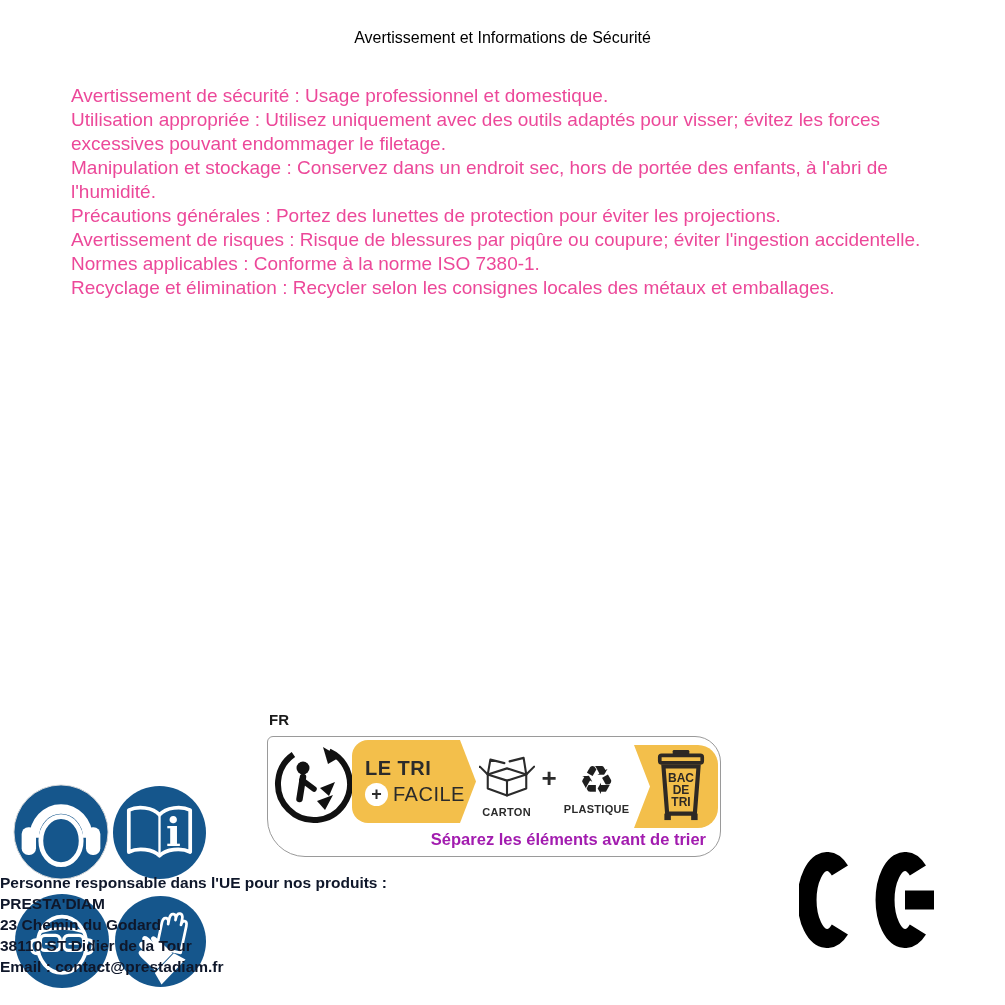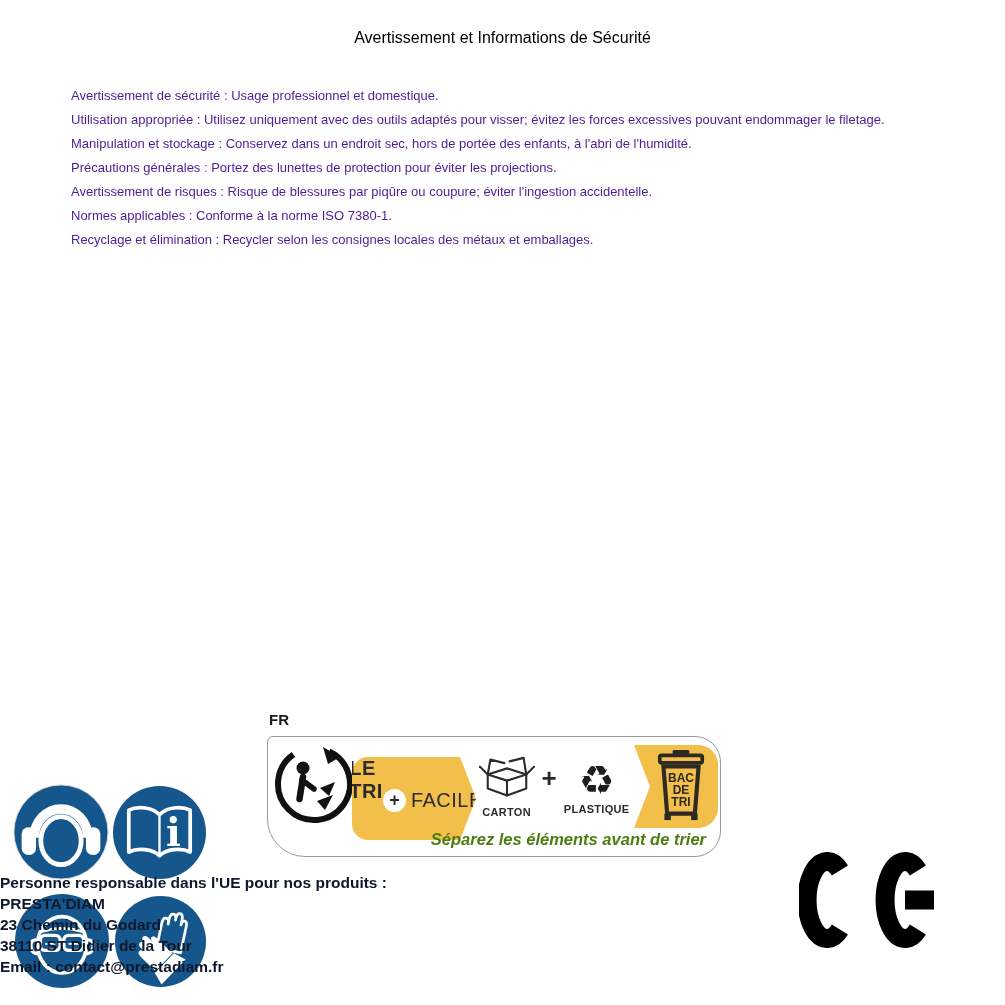--- a/index.html
+++ b/index.html
@@ -3,48 +3,48 @@
 <meta charset="utf-8">
 <style>
   html,body{margin:0;padding:0;background:#fff;}
   .page{position:relative;width:1005px;height:1005px;background:#ffffff;
         font-family:"Liberation Sans",sans-serif;color:#000;overflow:hidden;}
 
   .doc-title{position:absolute;top:29px;left:0;right:0;text-align:center;
              font-size:16px;font-weight:normal;}
 
   .body-text{position:absolute;left:71px;top:84px;width:885px;
-             font-size:13px;line-height:24px;color:#4c1d95;}
+             font-size:19px;line-height:24px;color:#ec4899;}
 
   
   .fr-code{position:absolute;left:269px;top:711px;font-weight:bold;font-size:15px;color:#1a1a1a;}
   .info-tri{position:absolute;left:267px;top:736px;width:452px;height:119px;background:#fff;
             border:1.5px solid #9a9a9a;border-radius:6px 26px 26px 38px;}
   .triman-wrap{position:absolute;left:6px;top:7px;width:80px;height:80px;}
-  .band-left{position:absolute;left:84px;top:20px;width:124px;height:83px;background:#F3BF4B;
+  .band-left{position:absolute;left:84px;top:3px;width:124px;height:83px;background:#F3BF4B;
              border-radius:16px 0 0 16px;
              clip-path:polygon(0 0,calc(100% - 16px) 0,100% 50%,calc(100% - 16px) 100%,0 100%);
-             display:flex;flex-direction:row;justify-content:center;padding-left:4px;box-sizing:border-box;}
+             display:flex;flex-direction:column;justify-content:center;padding-left:13px;box-sizing:border-box;}
   .lt-row1{font-size:20px;font-weight:bold;color:#2b2b2b;letter-spacing:.5px;}
   .lt-row2{display:flex;align-items:center;gap:5px;margin-top:3px;}
   .plus-circle{width:23px;height:23px;border-radius:50%;background:#fff;color:#2b2b2b;
                font-weight:bold;font-size:18px;display:flex;align-items:center;justify-content:center;flex:0 0 auto;}
   .lt-facile{font-size:20px;font-weight:normal;color:#2b2b2b;letter-spacing:.5px;}
   .materials{position:absolute;left:204px;top:8px;width:164px;height:83px;display:flex;
              align-items:center;justify-content:center;gap:7px;}
   .material{display:flex;flex-direction:column;align-items:center;}
   .material-caption{font-size:11px;font-weight:bold;color:#2b2b2b;letter-spacing:.3px;margin-top:1px;}
   .mat-sep{font-size:26px;font-weight:bold;color:#2b2b2b;margin-top:-16px;}
   .recycle-glyph{font-size:40px;line-height:44px;color:#1e1e1e;font-family:"DejaVu Sans",sans-serif;}
   .band-right{position:absolute;left:366px;top:8px;right:2px;height:83px;background:#F3BF4B;
               clip-path:polygon(0 0,100% 0,100% 100%,0 100%,16px 50%);
               border-radius:0 20px 20px 0;display:flex;align-items:center;justify-content:center;
               padding-left:10px;box-sizing:border-box;}
-  .tagline{position:absolute;right:14px;top:93px;font-style:italic;font-size:16.5px;
-           font-weight:600;color:#4d7c0f;}
+  .tagline{position:absolute;right:14px;top:93px;font-size:16.5px;
+           font-weight:600;color:#a21caf;}
 
   
   .picto{position:absolute;}
 
   
   .addr{position:absolute;left:0;right:0;top:872px;text-align:left;
         font-weight:bold;font-size:15.5px;line-height:21px;color:#0f172a;}
 
   .ce-wrap{position:absolute;left:799px;top:852px;width:142px;height:96px;}
 </style>

